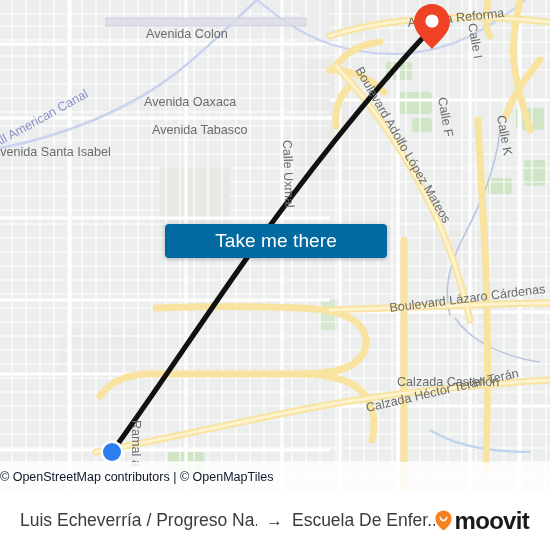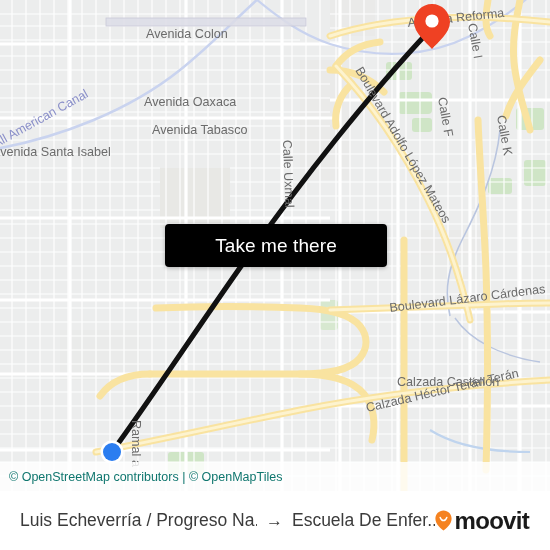--- a/index.html
+++ b/index.html
@@ -39,22 +39,22 @@
     left: 0;
     top: 0;
   }
 
   
   #take-me-there {
     position: absolute;
     left: 165px;
     top: 224px;
     width: 222px;
-    height: 43px;
-    background: #000000;
+    height: 34px;
+    background: #0369a1;
     border-radius: 4px;
     box-shadow: 0 1px 4px rgba(0,0,0,0.28);
     display: flex;
     align-items: center;
     justify-content: center;
     cursor: pointer;
     z-index: 40;
   }
   #take-me-there span {
     color: #ffffff;
@@ -70,22 +70,21 @@
     top: 462px;
     width: 550px;
     height: 29px;
     background: rgba(255,255,255,0.82);
     display: flex;
     align-items: center;
     z-index: 45;
   }
   #attribution .attr-text {
     font-size: 12.5px;
-    color: #0f766e;
-    padding-left: 9px;
+    color: #0f172a;
     white-space: nowrap;
     font-family: "Liberation Sans", sans-serif;
   }
 
   
   #footer {
     position: absolute;
     left: 0;
     top: 491px;
     width: 550px;

